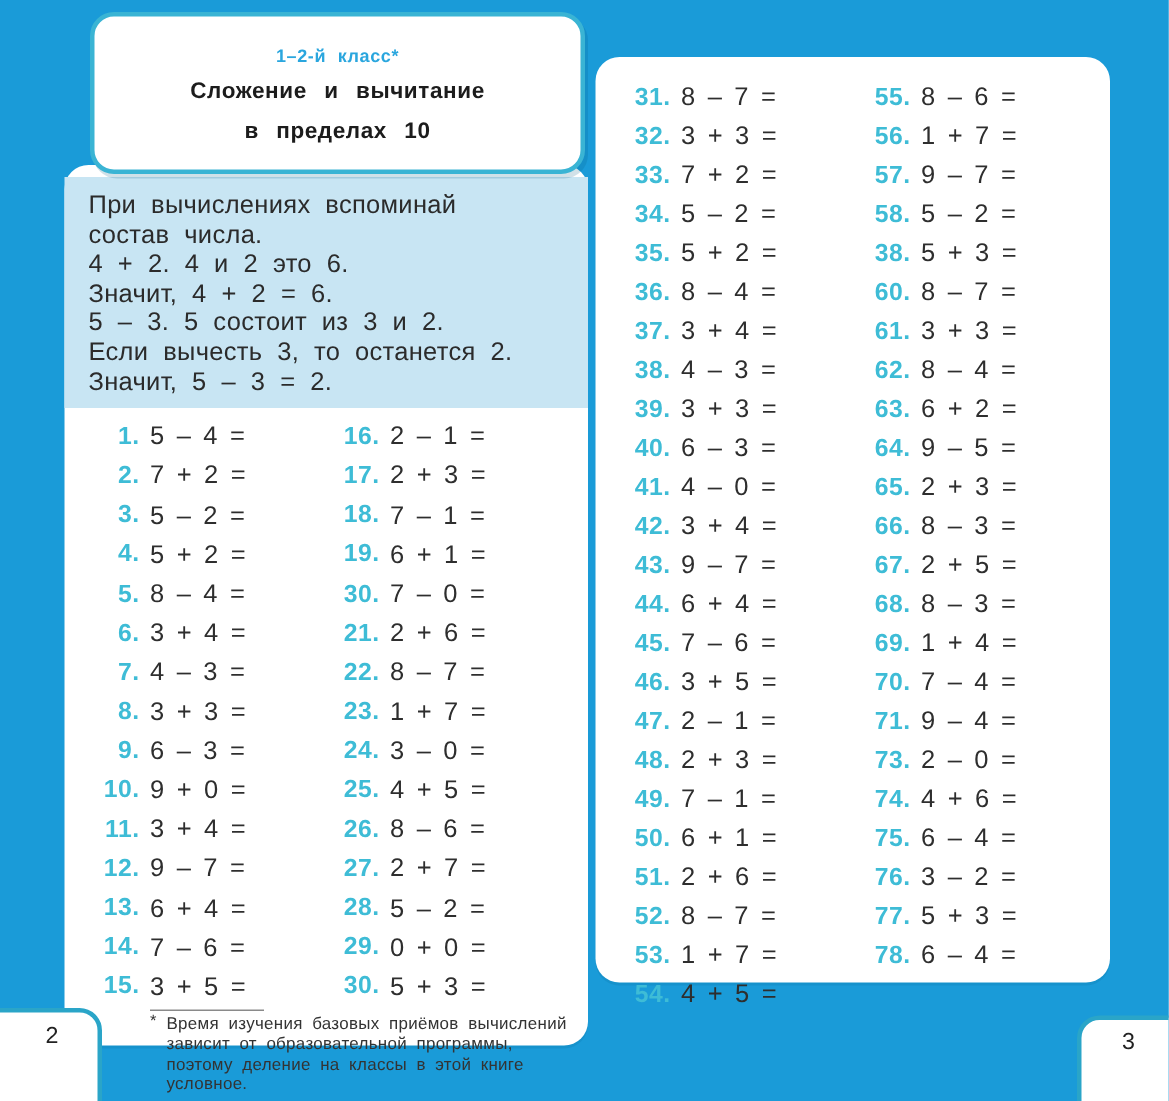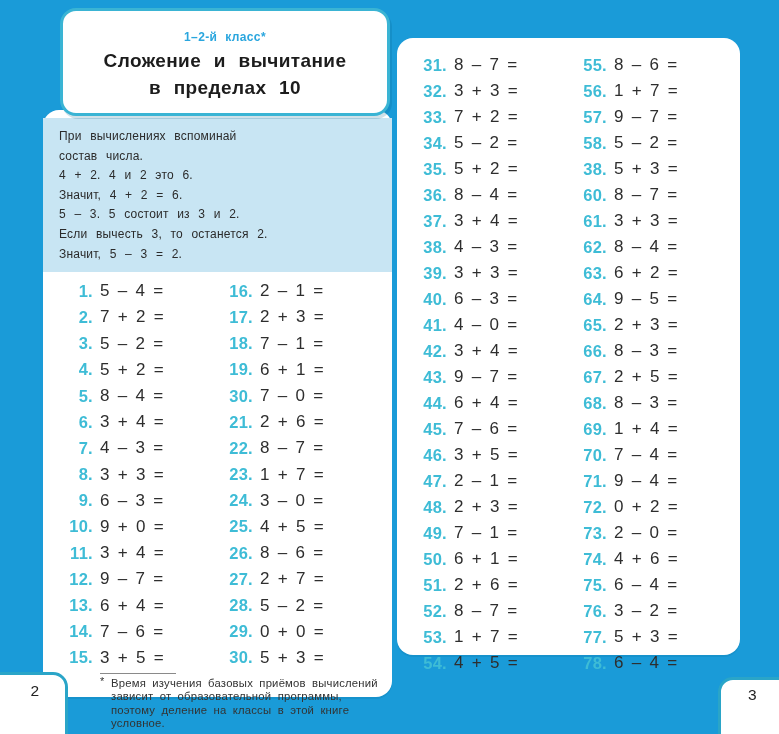--- a/index.html
+++ b/index.html
@@ -3,21 +3,21 @@
 <meta charset="utf-8">
 <style>
   html,body{margin:0;padding:0;}
   body{font-family:"Liberation Sans",sans-serif;}
   .canvas{position:relative;width:779px;height:734px;background:#1a9bd8;overflow:hidden;}
 
   
   .left-page{position:absolute;left:43px;top:110px;width:349px;height:587px;
     background:#fff;border-radius:16px;box-shadow:0 2px 0 rgba(0,80,120,.12);}
   .info-box{margin:8px 0 0 0;background:#c8e5f3;padding:9px 14px 8px 16px;
-    font-size:12px;line-height:19.6px;color:#2b2b2b;word-spacing:5px;letter-spacing:.2px;}
+    font-size:17px;line-height:19.6px;color:#2b2b2b;word-spacing:5px;letter-spacing:.2px;}
   .info-box b{font-weight:400;}
   .ex-grid{display:flex;padding:6px 0 0 14px;}
   .ex-col{width:160px;}
   .ex-col.second{width:160px;}
   .ex-row{height:26.2px;display:flex;align-items:center;}
   .right-page .ex-row{height:26.0px;}
   .ex-num{display:inline-block;width:36px;text-align:right;font-weight:700;color:#3ebcd6;
     font-size:16.5px;letter-spacing:.3px;flex:none;}
   .ex-expr{margin-left:7px;color:#2e2e2e;font-size:17px;letter-spacing:.8px;word-spacing:2px;}
 
@@ -25,21 +25,21 @@
   .footnote{padding:0 10px 0 68px;position:relative;font-size:11.3px;line-height:13.4px;
     color:#333;word-spacing:3px;letter-spacing:.2px;}
   .fn-marker{position:absolute;left:57px;top:-2px;font-size:11px;}
 
   
   .header-box{position:absolute;left:60px;top:8px;width:324px;height:102px;background:#fff;
     border:3.5px solid #3ab4d4;border-radius:16px;text-align:center;
     box-shadow:2px 3px 0 rgba(0,90,130,.18);}
   .grade-label{margin-top:19px;font-size:12px;font-weight:700;color:#2aa6de;
     letter-spacing:.4px;word-spacing:4px;}
-  .page-title{font-size:19px;font-weight:700;color:#1c1c1c;line-height:27px;
+  .page-title{font-size:15px;font-weight:700;color:#1c1c1c;line-height:27px;
     letter-spacing:.4px;word-spacing:7px;margin-top:3px;}
 
   
   .right-page{position:absolute;left:397px;top:38px;width:343px;height:617px;
     background:#fff;border-radius:16px;box-shadow:0 2px 0 rgba(0,80,120,.12);}
   .right-page .ex-grid{padding:14px 0 0 14px;}
   .right-page .ex-col{width:160px;}
 
   
   .tab{position:absolute;background:#fff;border:3px solid #2aa5c8;border-radius:15px;}
@@ -367,24 +367,20 @@
           </div>
           <div class="ex-row">
             <span class="ex-num">70.</span>
             <span class="ex-expr">7 – 4 =</span>
           </div>
           <div class="ex-row">
             <span class="ex-num">71.</span>
             <span class="ex-expr">9 – 4 =</span>
           </div>
           <div class="ex-row">
-            <span class="ex-num">72.</span>
-            <span class="ex-expr">0 + 2 =</span>
-          </div>
-          <div class="ex-row">
             <span class="ex-num">73.</span>
             <span class="ex-expr">2 – 0 =</span>
           </div>
           <div class="ex-row">
             <span class="ex-num">74.</span>
             <span class="ex-expr">4 + 6 =</span>
           </div>
           <div class="ex-row">
             <span class="ex-num">75.</span>
             <span class="ex-expr">6 – 4 =</span>

